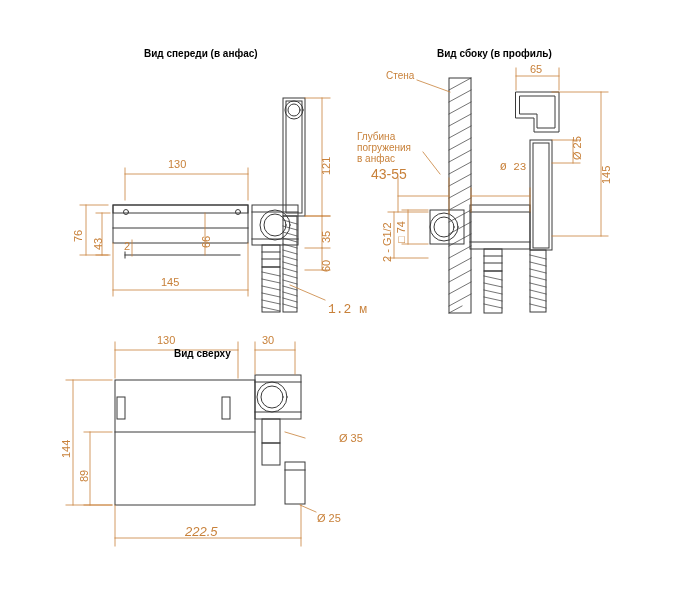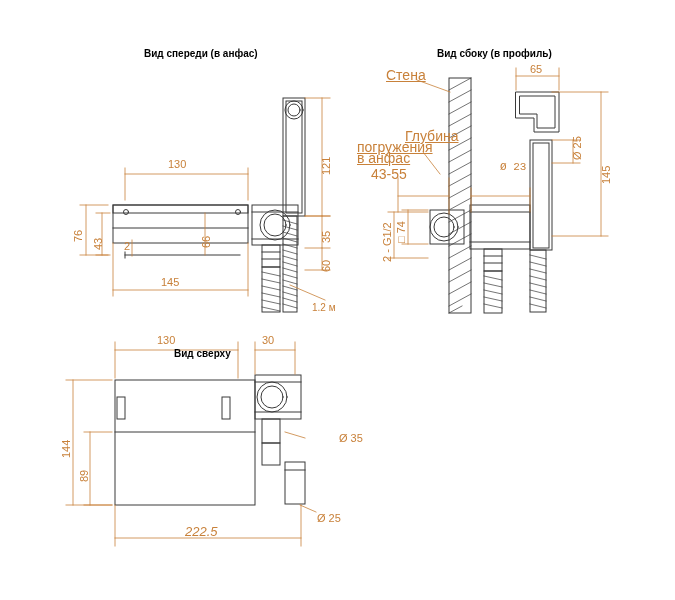--- a/index.html
+++ b/index.html
@@ -24,25 +24,24 @@
     font-size:11px;
     color:#C8813A;
     white-space:nowrap;
   }
   .dim.vert{
     transform:rotate(-90deg);
     transform-origin:left top;
   }
   .note{
     position:absolute;
-    font-size:14px;
+    font-size:10px;
     color:#C8813A;
     white-space:nowrap;
     line-height:11px;
-    text-decoration:underline;
   }
   svg{display:block;}
 </style>
 </head>
 <body>
 
 <div class="canvas">
 
   <svg width="675" height="600" viewBox="0 0 675 600">
     <g stroke="#3a3a3a" stroke-width="1" fill="none" stroke-linecap="square">
@@ -280,24 +279,24 @@
 
   <div class="dim" style="left:168px;top:158px;">130</div>
   <div class="dim vert" style="left:320px;top:175px;">121</div>
   <div class="dim vert" style="left:72px;top:242px;">76</div>
   <div class="dim vert" style="left:92px;top:250px;">43</div>
   <div class="dim" style="left:124px;top:240px;">2</div>
   <div class="dim vert" style="left:200px;top:248px;">66</div>
   <div class="dim vert" style="left:320px;top:243px;">35</div>
   <div class="dim vert" style="left:320px;top:272px;">60</div>
   <div class="dim" style="left:161px;top:276px;">145</div>
-  <div class="dim" style="left:312px;top:302px;font-size:10px;">1.2 м</div>
+  <div class="dim" style="left:328px;top:302px;font-size:13px;font-family:Liberation Mono, monospace;">1.2 м</div>
 
   <div class="note" style="left:386px;top:70px;">Стена</div>
-  <div class="note" style="left:357px;top:131px;margin-left:48px;">Глубина</div>
+  <div class="note" style="left:357px;top:131px;">Глубина</div>
   <div class="note" style="left:357px;top:142px;">погружения</div>
   <div class="note" style="left:357px;top:153px;">в анфас</div>
 
   <div class="dim" style="left:530px;top:63px;">65</div>
   <div class="dim vert" style="left:571px;top:160px;">Ø 25</div>
   <div class="dim vert" style="left:600px;top:184px;">145</div>
   <div class="dim" style="left:500px;top:161px;font-family:Liberation Mono, monospace;">Ø 23</div>
   <div class="dim" style="left:371px;top:166px;font-size:14px;">43-55</div>
   <div class="dim vert" style="left:395px;top:243px;">□ 74</div>
   <div class="dim vert" style="left:381px;top:262px;">2 - G1/2</div>

